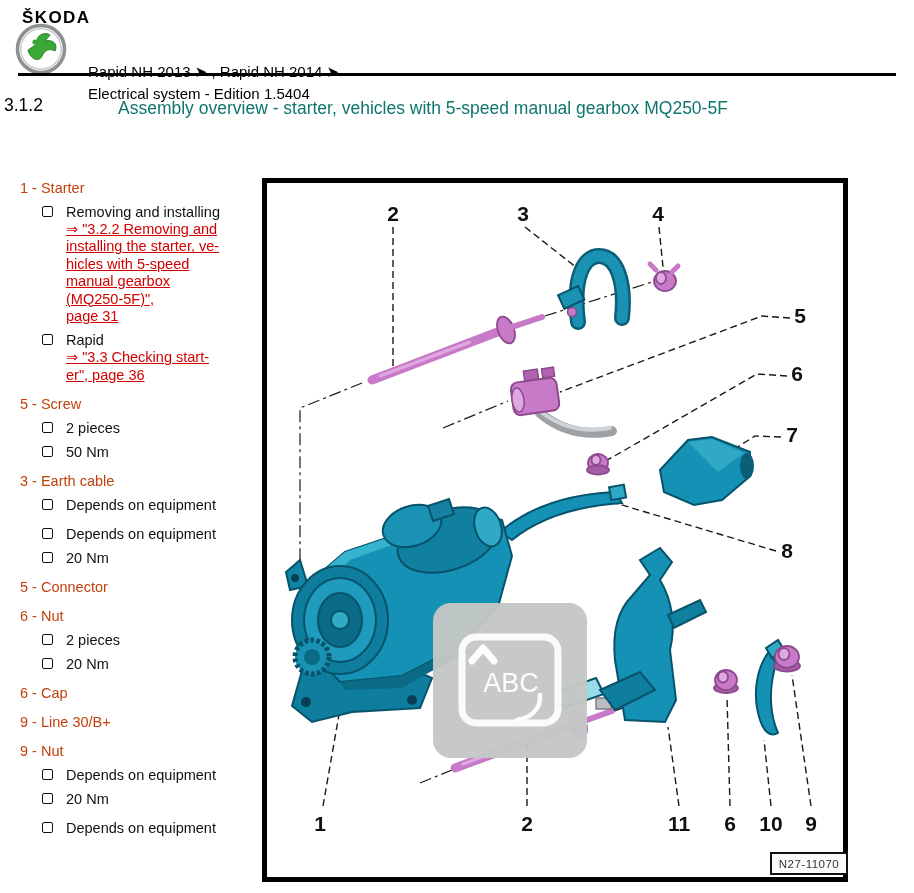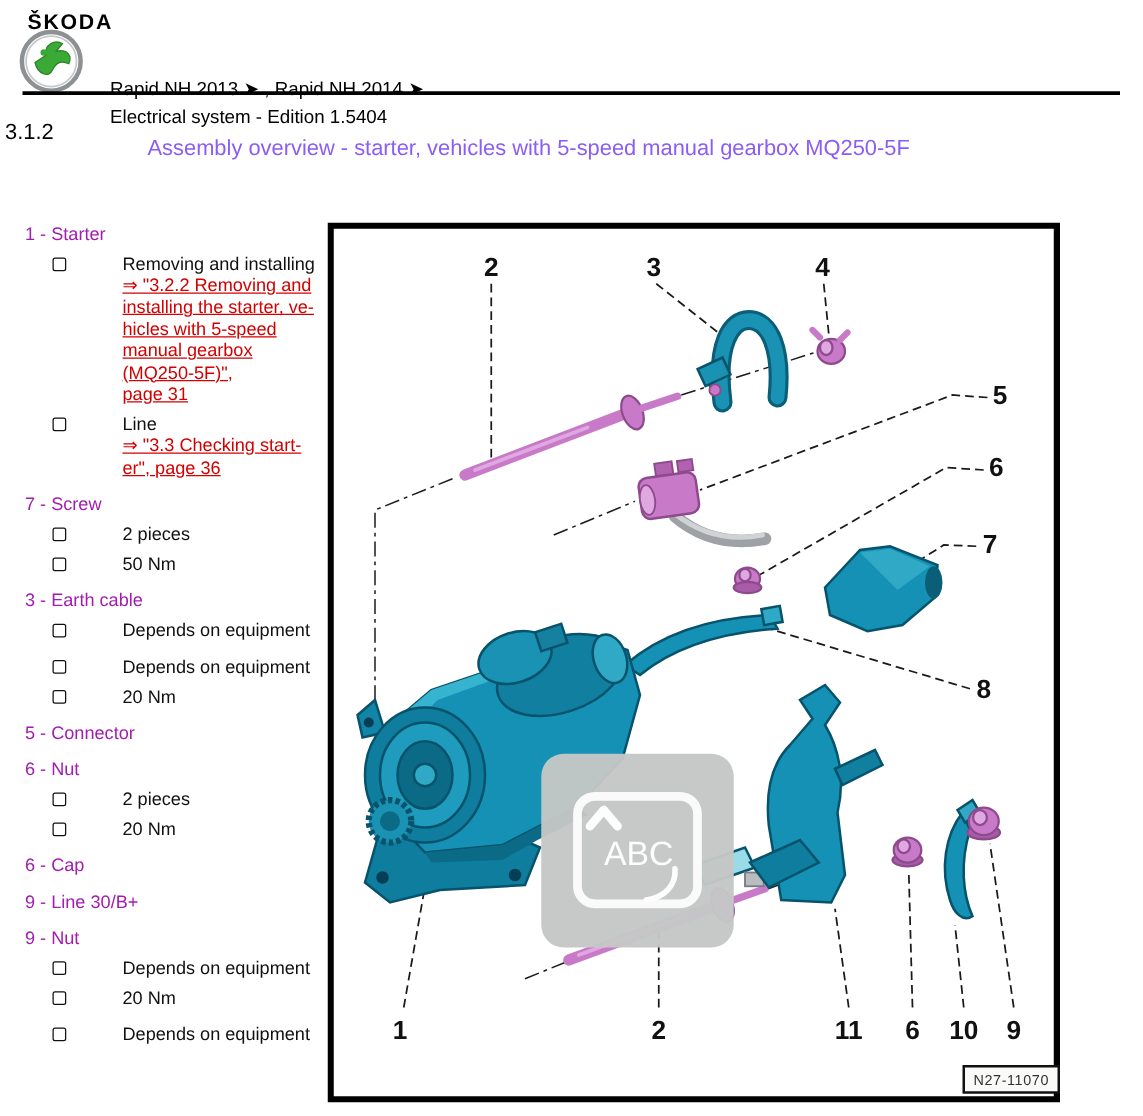--- a/index.html
+++ b/index.html
@@ -8,30 +8,30 @@
 
   
   .brand-wordmark{position:absolute;left:22px;top:8px;font-size:17px;font-weight:bold;
                   letter-spacing:1.4px;color:#000;}
   .logo-badge{position:absolute;left:15px;top:23px;width:52px;height:52px;}
   .header-lines{position:absolute;left:88px;top:25px;font-size:15px;line-height:22px;color:#000;margin-top:36px;}
   .header-rule{position:absolute;left:18px;top:73px;width:878px;height:3px;background:#000;}
 
   
   .sec-num{position:absolute;left:4px;top:95px;font-size:17.5px;color:#000;}
-  .sec-title{position:absolute;left:118px;top:105px;width:700px;font-size:17.5px;line-height:27px;color:#8b5cf6;}
+  .sec-title{position:absolute;left:118px;top:95px;width:700px;font-size:17.5px;line-height:27px;color:#0f766e;}
 
   
   .parts{position:absolute;left:20px;top:179px;width:238px;font-size:14.5px;line-height:18px;}
   .part{margin-bottom:11px;}
-  .part-label{color:#a21caf;}
+  .part-label{color:#c2410c;}
   .sub{display:flex;align-items:flex-start;margin-top:6px;padding-left:22px;}
   .cb{flex:0 0 auto;width:9px;height:9px;border:1.6px solid #111;border-radius:2px;
       margin-right:13px;margin-top:3px;}
-  .sub-body{flex:1;margin-left:32px;}
+  .sub-body{flex:1;}
   .sub-link{display:block;color:#d20000;text-decoration:underline;white-space:pre-line;
             line-height:17.4px;cursor:pointer;}
 
   
   .diagram{position:absolute;left:262px;top:178px;width:586px;height:704px;}
   svg text{font-family:"Liberation Sans","DejaVu Sans",sans-serif;}
   .callout{font-size:21px;font-weight:bold;fill:#111;}
   .figcode{font-size:11.5px;fill:#333;letter-spacing:.5px;}
   .leader{stroke:#1a1a1a;stroke-width:1.4;fill:none;stroke-dasharray:7 4;}
   .axis{stroke:#1a1a1a;stroke-width:1.2;fill:none;stroke-dasharray:12 4 3 4;}
@@ -74,30 +74,30 @@
 hicles with 5-speed
 manual gearbox
 (MQ250-5F)",
 page 31</a>
       </div>
     </div>
 
     <div class="sub">
       <span class="cb"></span>
       <div class="sub-body">
-        <span class="sub-text">Line</span>
+        <span class="sub-text">Rapid</span>
         <a class="sub-link">⇒ "3.3 Checking start-
 er", page 36</a>
       </div>
     </div>
   </div>
     </div>
 
     <div class="part">
-      <div class="part-label">7 - Screw</div>
+      <div class="part-label">5 - Screw</div>
       <div class="part-subs">
     <div class="sub">
       <span class="cb"></span>
       <div class="sub-body">
         <span class="sub-text">2 pieces</span>
         
       </div>
     </div>
 
     <div class="sub">

